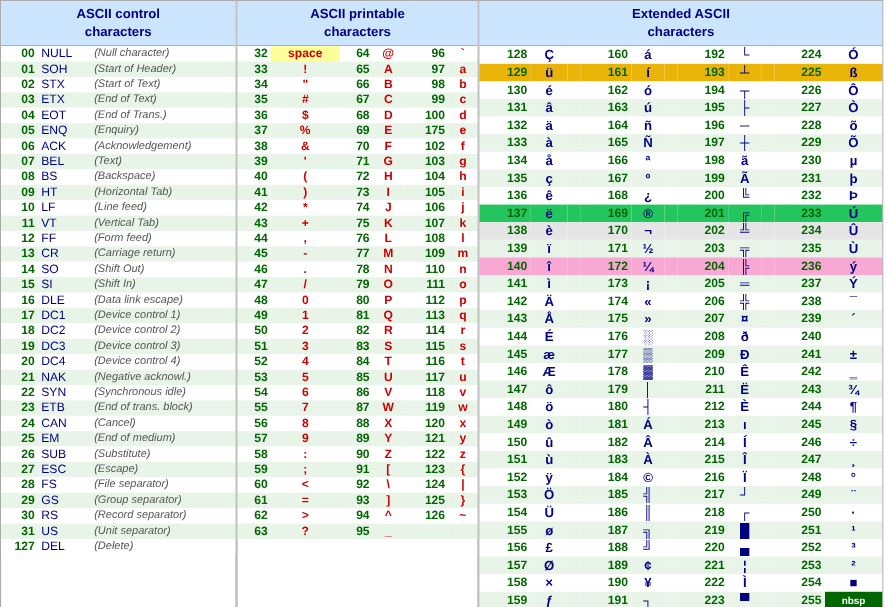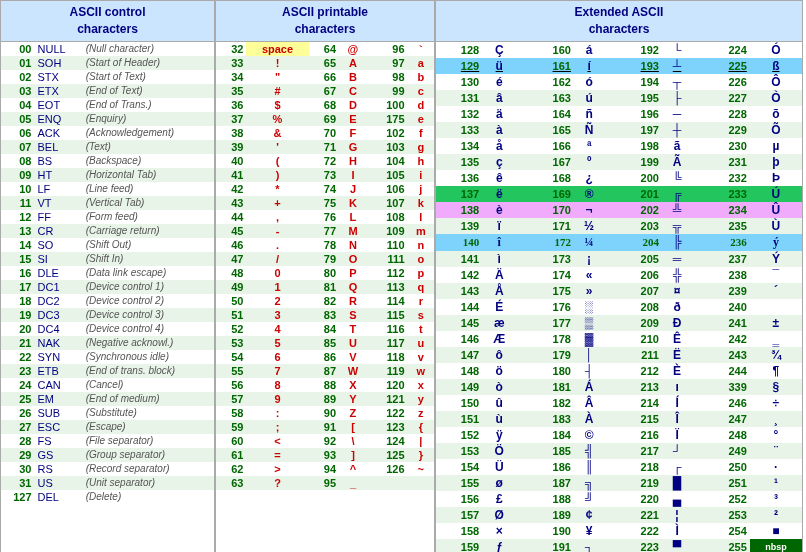--- a/index.html
+++ b/index.html
@@ -539,21 +539,21 @@
             <td class="ext-sep"></td>
             <td class="col-dec ext-num">160</td>
             <td class="ext-char" style="color:#000080;font-weight:bold;text-align:center;">á</td>
             <td class="ext-sep"></td>
             <td class="col-dec ext-num">192</td>
             <td class="ext-char" style="color:#000080;font-weight:bold;text-align:center;">└</td>
             <td class="ext-sep"></td>
             <td class="col-dec ext-num">224</td>
             <td class="ext-char" style="color:#000080;font-weight:bold;text-align:center;">Ó</td>
           </tr>
-          <tr style="background: #7dd3fc; text-decoration: underline;">
+          <tr style="background: #eab308;">
             <td class="col-dec ext-num">129</td>
             <td class="ext-char" style="color:#000080;font-weight:bold;text-align:center;">ü</td>
             <td class="ext-sep"></td>
             <td class="col-dec ext-num">161</td>
             <td class="ext-char" style="color:#000080;font-weight:bold;text-align:center;">í</td>
             <td class="ext-sep"></td>
             <td class="col-dec ext-num">193</td>
             <td class="ext-char" style="color:#000080;font-weight:bold;text-align:center;">┴</td>
             <td class="ext-sep"></td>
             <td class="col-dec ext-num">225</td>
@@ -656,21 +656,21 @@
             <td class="ext-sep"></td>
             <td class="col-dec ext-num">169</td>
             <td class="ext-char" style="color:#000080;font-weight:bold;text-align:center;">®</td>
             <td class="ext-sep"></td>
             <td class="col-dec ext-num">201</td>
             <td class="ext-char" style="color:#000080;font-weight:bold;text-align:center;">╔</td>
             <td class="ext-sep"></td>
             <td class="col-dec ext-num">233</td>
             <td class="ext-char" style="color:#000080;font-weight:bold;text-align:center;">Ú</td>
           </tr>
-          <tr style="background: #f0abfc; margin-left: 24px;">
+          <tr style="background: #e5e5e5; margin-left: 24px;">
             <td class="col-dec ext-num">138</td>
             <td class="ext-char" style="color:#000080;font-weight:bold;text-align:center;">è</td>
             <td class="ext-sep"></td>
             <td class="col-dec ext-num">170</td>
             <td class="ext-char" style="color:#000080;font-weight:bold;text-align:center;">¬</td>
             <td class="ext-sep"></td>
             <td class="col-dec ext-num">202</td>
             <td class="ext-char" style="color:#000080;font-weight:bold;text-align:center;">╩</td>
             <td class="ext-sep"></td>
             <td class="col-dec ext-num">234</td>
@@ -682,21 +682,21 @@
             <td class="ext-sep"></td>
             <td class="col-dec ext-num">171</td>
             <td class="ext-char" style="color:#000080;font-weight:bold;text-align:center;">½</td>
             <td class="ext-sep"></td>
             <td class="col-dec ext-num">203</td>
             <td class="ext-char" style="color:#000080;font-weight:bold;text-align:center;">╦</td>
             <td class="ext-sep"></td>
             <td class="col-dec ext-num">235</td>
             <td class="ext-char" style="color:#000080;font-weight:bold;text-align:center;">Ù</td>
           </tr>
-          <tr style="background: #7dd3fc; font-family: Liberation Serif, serif;">
+          <tr style="background: #f9a8d4;">
             <td class="col-dec ext-num">140</td>
             <td class="ext-char" style="color:#000080;font-weight:bold;text-align:center;">î</td>
             <td class="ext-sep"></td>
             <td class="col-dec ext-num">172</td>
             <td class="ext-char" style="color:#000080;font-weight:bold;text-align:center;">¼</td>
             <td class="ext-sep"></td>
             <td class="col-dec ext-num">204</td>
             <td class="ext-char" style="color:#000080;font-weight:bold;text-align:center;">╠</td>
             <td class="ext-sep"></td>
             <td class="col-dec ext-num">236</td>
@@ -809,21 +809,21 @@
           <tr style="background: rgb(232, 244, 232);">
             <td class="col-dec ext-num">149</td>
             <td class="ext-char" style="color:#000080;font-weight:bold;text-align:center;">ò</td>
             <td class="ext-sep"></td>
             <td class="col-dec ext-num">181</td>
             <td class="ext-char" style="color:#000080;font-weight:bold;text-align:center;">Á</td>
             <td class="ext-sep"></td>
             <td class="col-dec ext-num">213</td>
             <td class="ext-char" style="color:#000080;font-weight:bold;text-align:center;">ı</td>
             <td class="ext-sep"></td>
-            <td class="col-dec ext-num">339</td>
+            <td class="col-dec ext-num">245</td>
             <td class="ext-char" style="color:#000080;font-weight:bold;text-align:center;">§</td>
           </tr>
           <tr style="background: rgb(255, 255, 255);">
             <td class="col-dec ext-num">150</td>
             <td class="ext-char" style="color:#000080;font-weight:bold;text-align:center;">û</td>
             <td class="ext-sep"></td>
             <td class="col-dec ext-num">182</td>
             <td class="ext-char" style="color:#000080;font-weight:bold;text-align:center;">Â</td>
             <td class="ext-sep"></td>
             <td class="col-dec ext-num">214</td>

